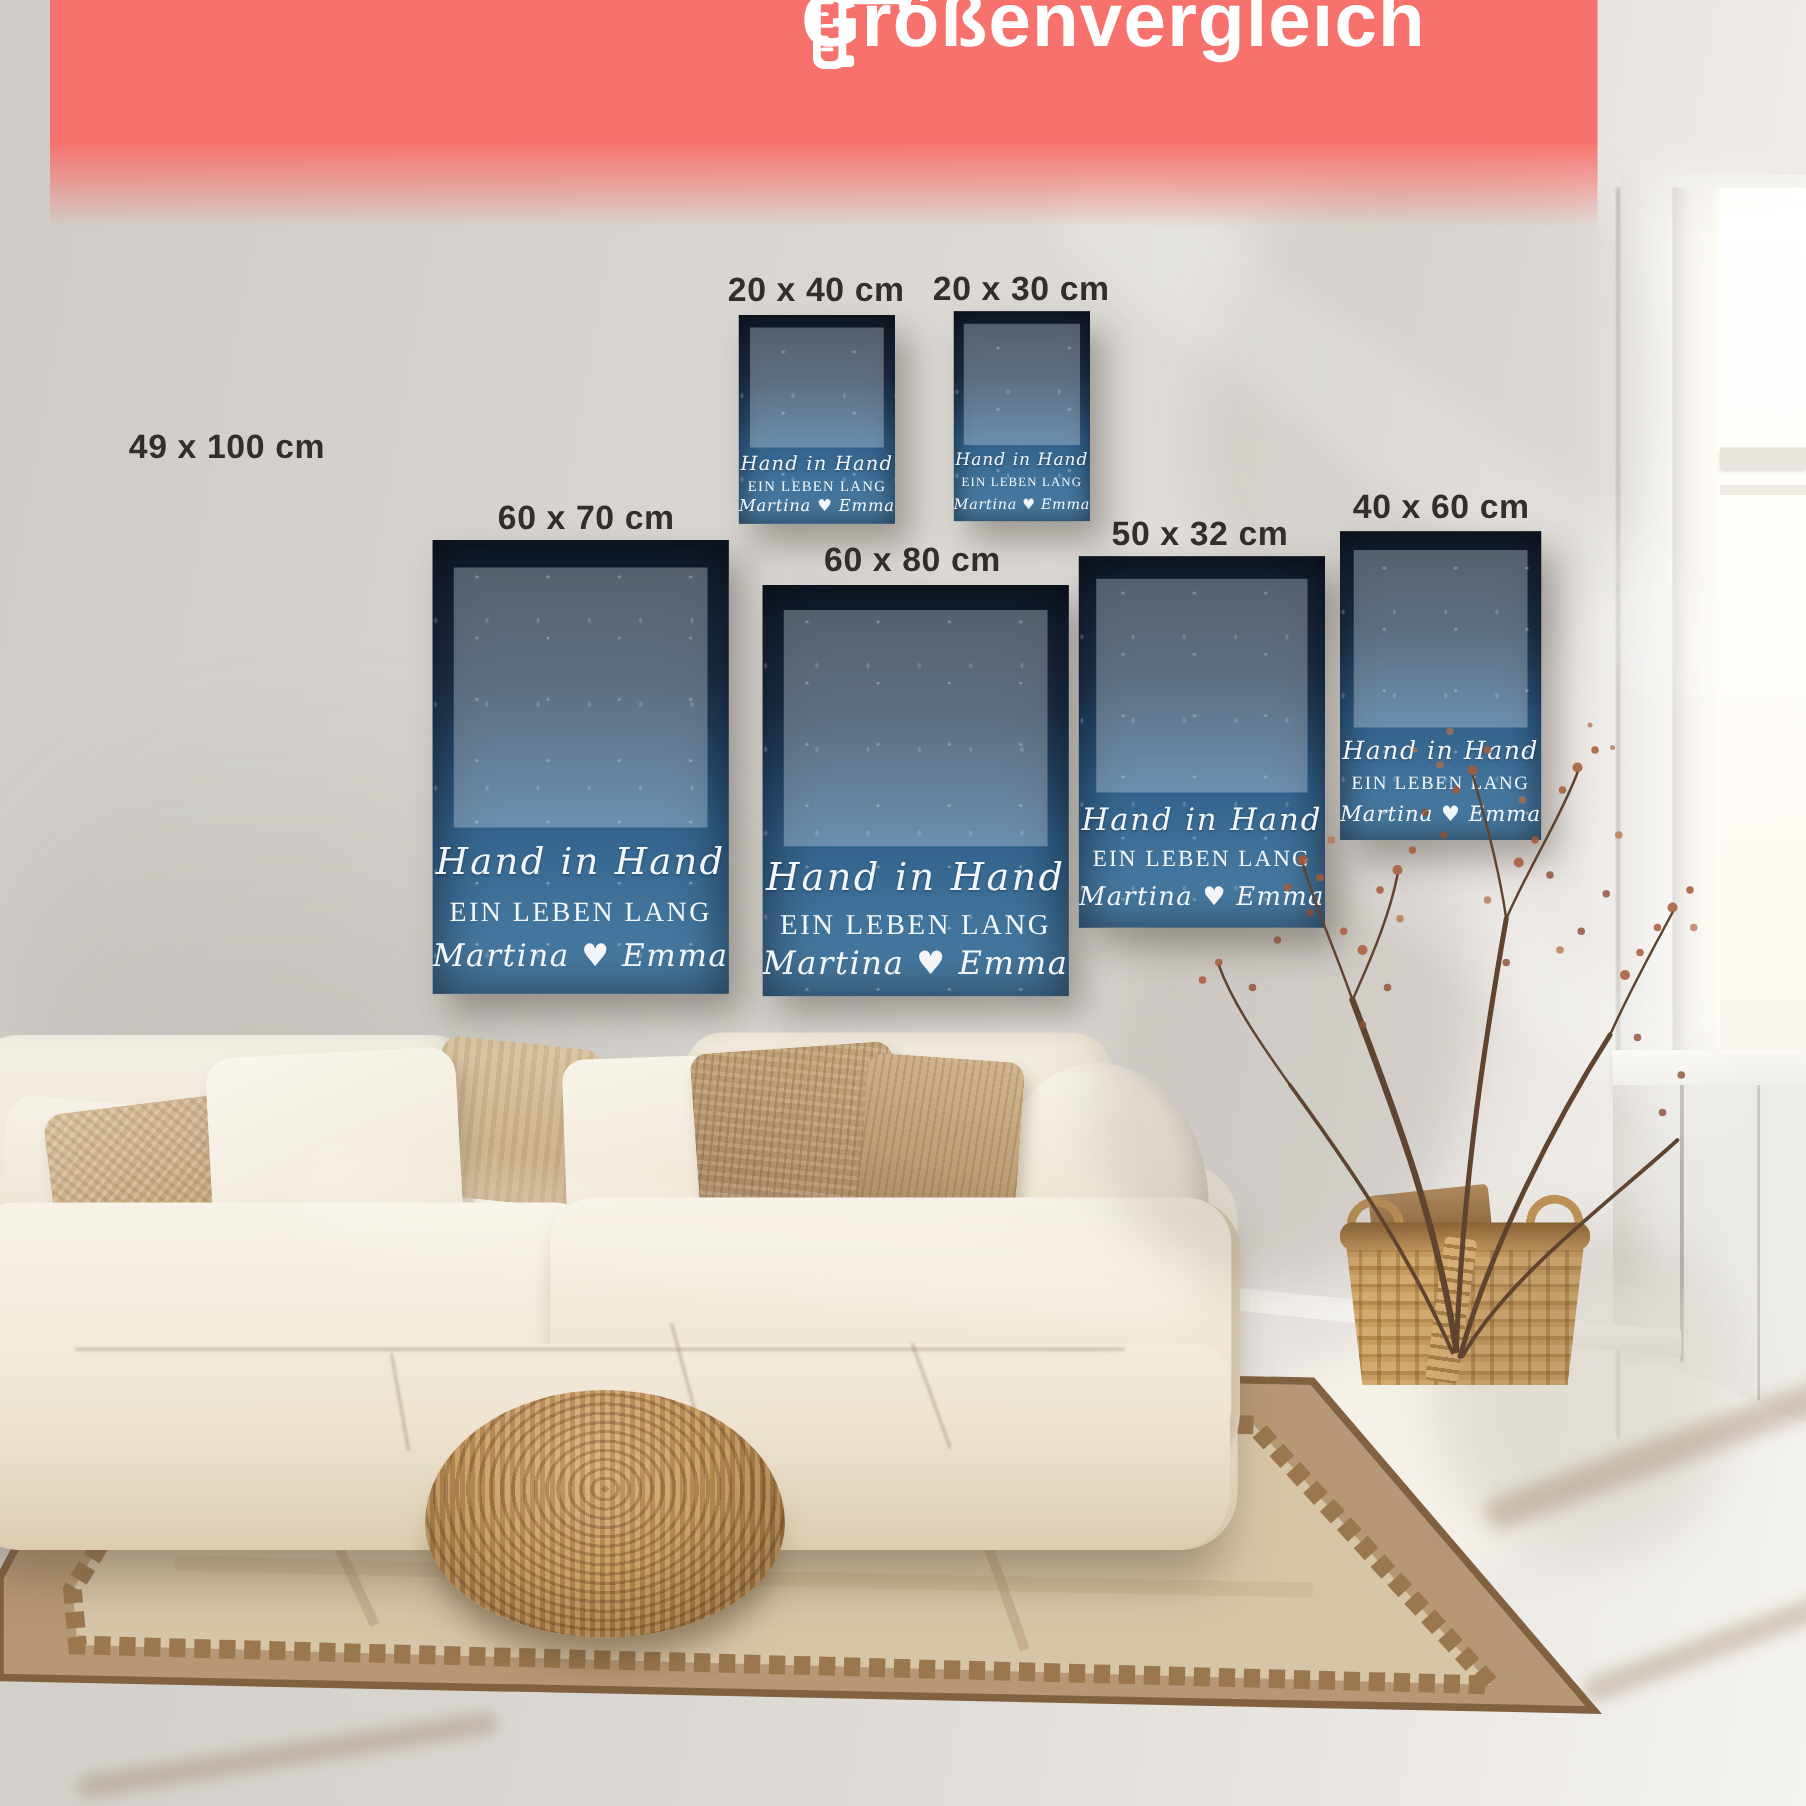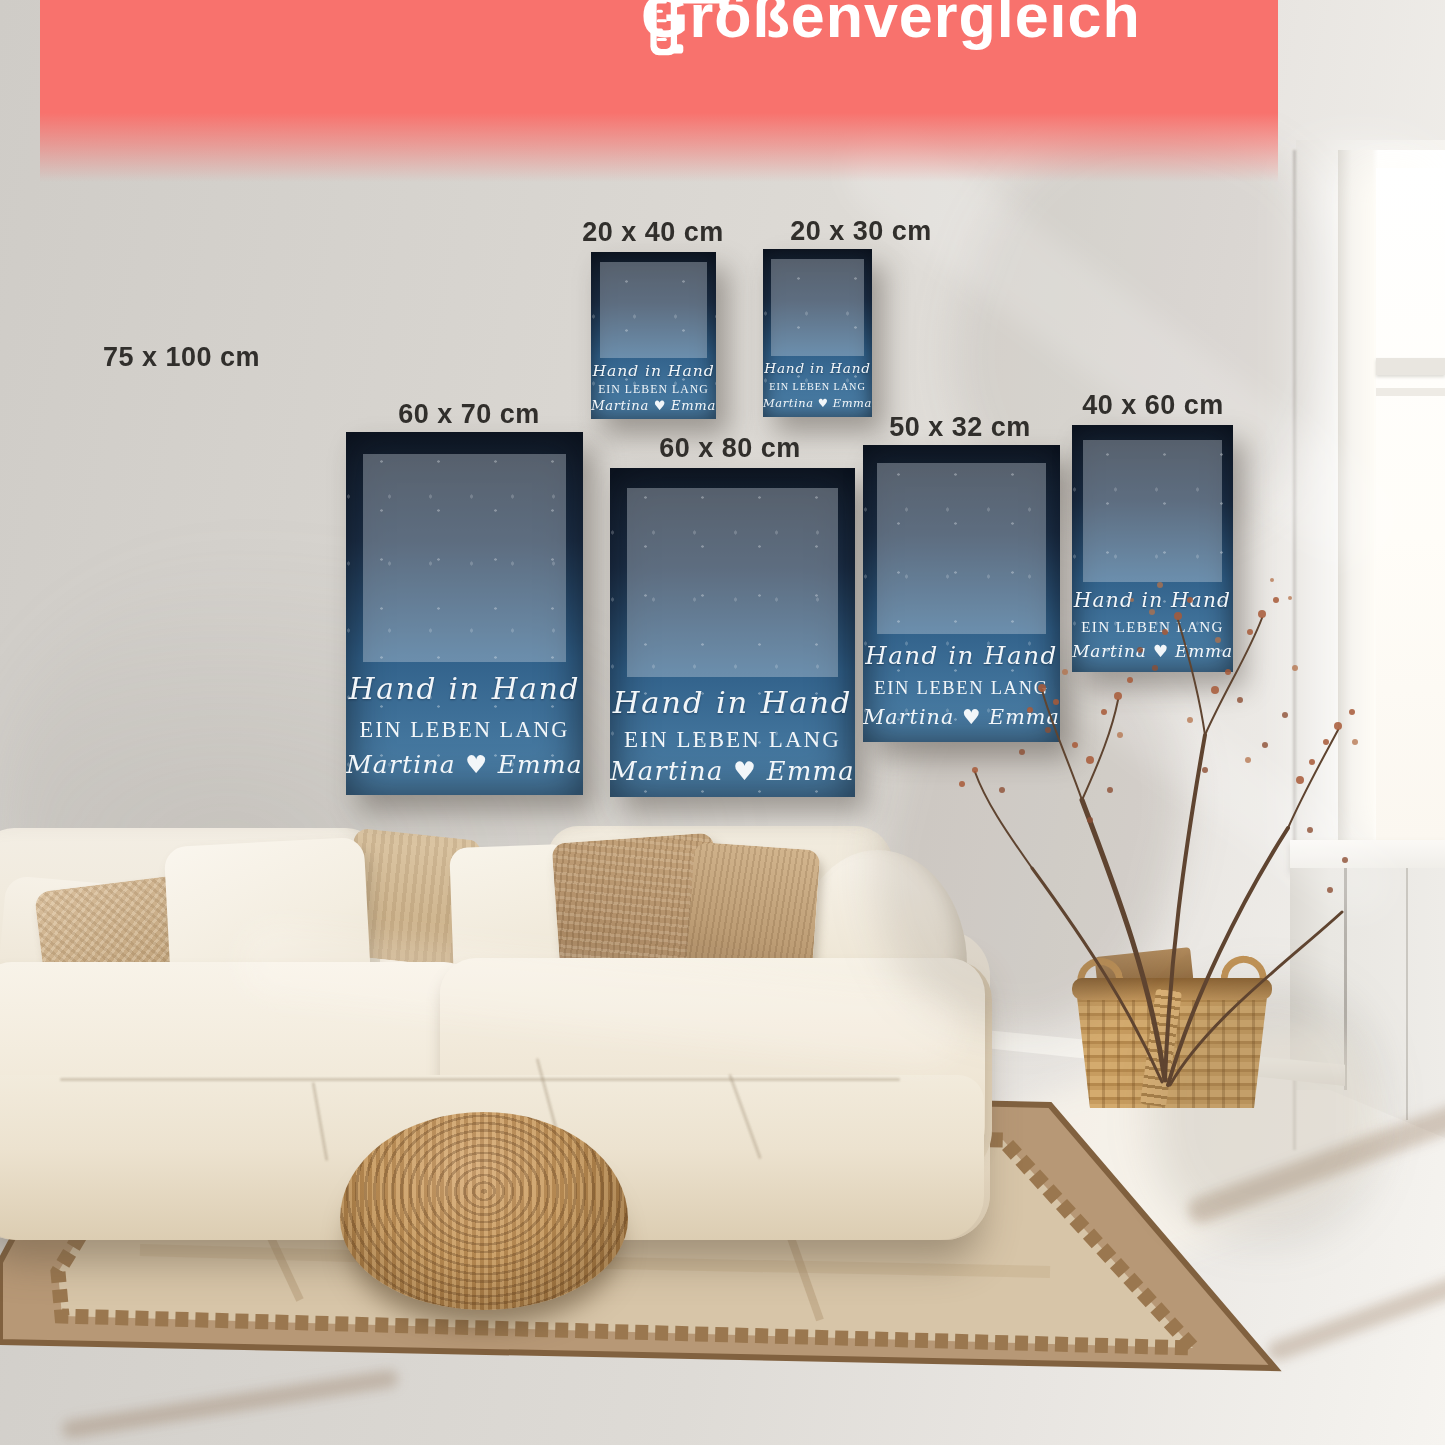--- a/index.html
+++ b/index.html
@@ -259,23 +259,23 @@
 
   <div class="pouf"></div>
   <div class="ws2 wall-shadow"></div>
   <div class="basket-card"></div>
   <div class="basket-handle bh-left"></div>
   <div class="basket-handle bh-right"></div>
   <div class="basket"></div>
   <div class="basket-rim"></div>
   <div class="basket-strap"></div>
 
-  <div class="size-label no-center" style="left:103px;top:342px;">75 x 100 cm</div>
+  <div class="size-label no-center" style="left:103px;top:342px;">49 x 100 cm</div>
   <div class="size-label" style="left:653px;top:217px;">20 x 40 cm</div>
-  <div class="size-label" style="left:861px;top:216px;">20 x 30 cm</div>
+  <div class="size-label" style="left:817px;top:216px;">20 x 30 cm</div>
   <div class="size-label" style="left:469px;top:399px;">60 x 70 cm</div>
   <div class="size-label" style="left:730px;top:433px;">60 x 80 cm</div>
   <div class="size-label" style="left:960px;top:412px;">50 x 32 cm</div>
   <div class="size-label" style="left:1153px;top:390px;">40 x 60 cm</div>
 
   <div class="poster" style="left:591px;top:252px;width:125px;height:167px;--pw:125px;">
       <div class="art-slot" style="position:static;">
   <div class="poster-art">
     <div class="p-stars"></div>
     <div class="collage">

